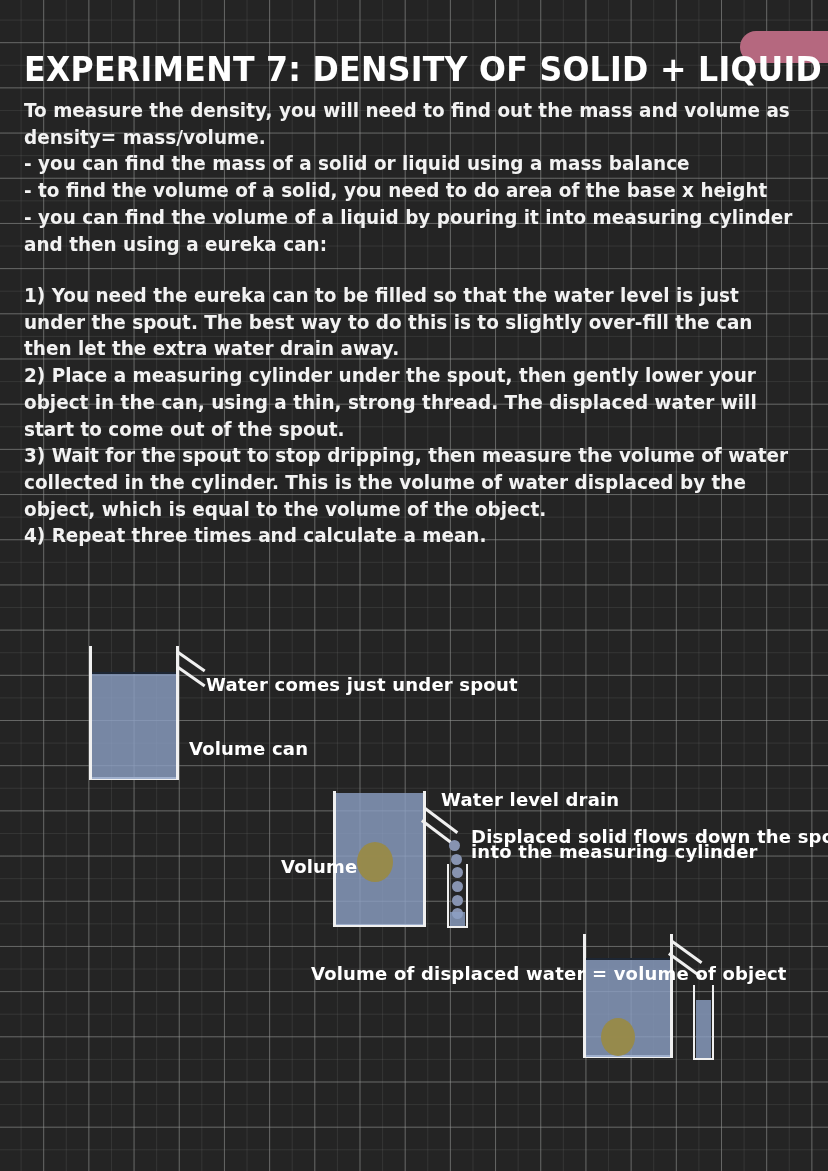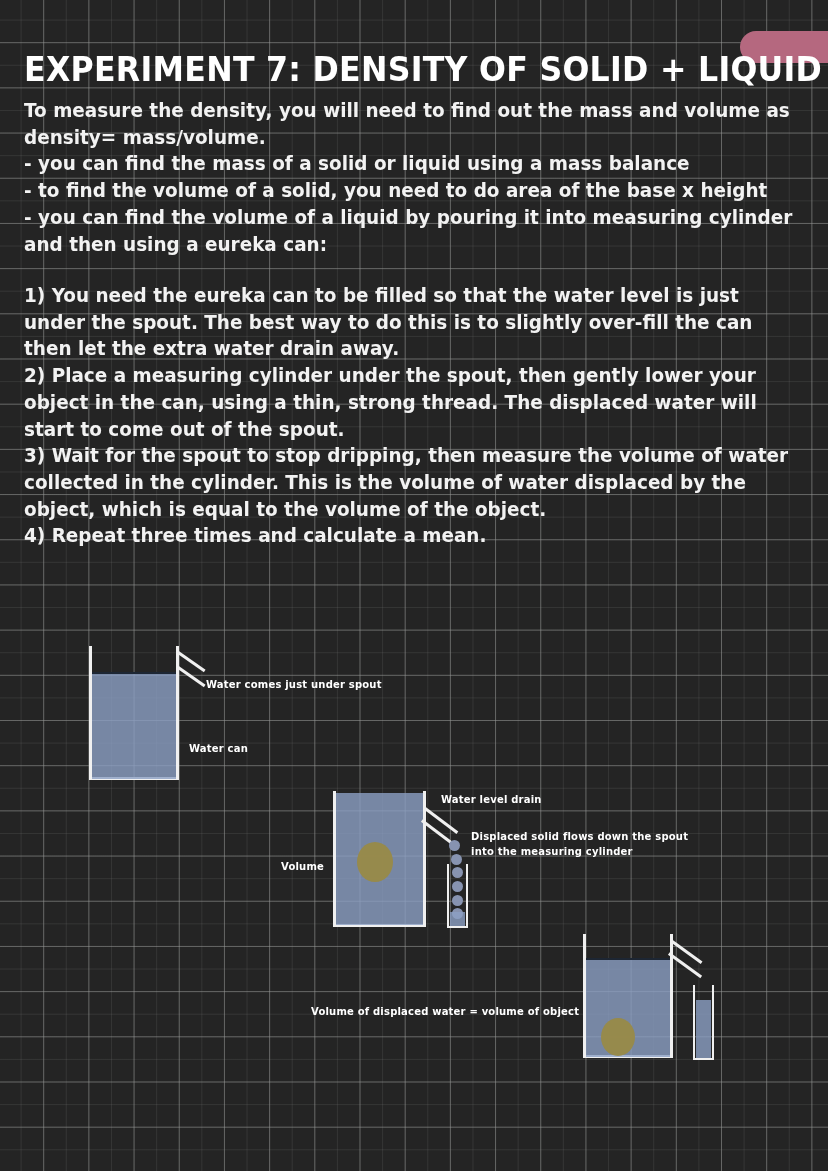--- a/index.html
+++ b/index.html
@@ -127,21 +127,21 @@
   }
   .spout-line {
     position: absolute;
     background: #f0f0f0;
     height: 2.5px;
     transform-origin: left center;
   }
   .dlabel {
     position: absolute;
     color: #ffffff;
-    font-size: 10px;
+    font-size: 18px;
     line-height: 17px;
     font-weight: 700;
     font-family: "DejaVu Sans", sans-serif;
     white-space: nowrap;
     letter-spacing: 0.2px;
   }
 </style>
 </head>
 <body>
 
@@ -177,21 +177,21 @@
   <div id="diagrams">
 
     <div>
       <div class="vessel" style="left:89px; top:646px; width:90px; height:134px;"></div>
       <div class="water" style="left:92px; top:672px; width:84px; height:105px;"></div>
 
       <div class="spout-line" style="left:177px; top:650px; width:34px; transform:rotate(35deg);"></div>
       <div class="spout-line" style="left:177px; top:665px; width:34px; transform:rotate(35deg);"></div>
 
       <div class="dlabel" style="left:206px; top:676px;">Water comes just under spout</div>
-      <div class="dlabel" style="left:189px; top:740px;">Water can</div>
+      <div class="dlabel" style="left:189px; top:740px;">Volume can</div>
     </div>
 
     <div>
       <div class="vessel" style="left:333px; top:791px; width:93px; height:136px;"></div>
       <div class="water notop" style="left:336px; top:793px; width:87px; height:132px;"></div>
       <div class="object" style="left:357px; top:842px; width:36px; height:40px;"></div>
 
       <div class="spout-line" style="left:424px; top:806px; width:42px; transform:rotate(37deg);"></div>
       <div class="spout-line" style="left:422px; top:819px; width:44px; transform:rotate(37deg);"></div>
 
@@ -215,17 +215,17 @@
       <div class="vessel" style="left:583px; top:934px; width:90px; height:124px;"></div>
       <div class="water" style="left:586px; top:958px; width:84px; height:97px;"></div>
       <div class="object" style="left:601px; top:1018px; width:34px; height:38px;"></div>
 
       <div class="spout-line" style="left:671px; top:939px; width:38px; transform:rotate(36deg);"></div>
       <div class="spout-line" style="left:669px; top:952px; width:40px; transform:rotate(36deg);"></div>
 
       <div class="cyl" style="left:693px; top:985px; width:21px; height:75px;"></div>
       <div class="water notop" style="left:696px; top:1000px; width:15px; height:58px;"></div>
 
-      <div class="dlabel" style="left:311px; top:1003px;">Volume of displaced water = volume of object</div>
+      <div class="dlabel" style="left:311px; top:965px;">Volume of displaced water = volume of object</div>
     </div>
 
   </div>
 </div>
 
 </body></html>

